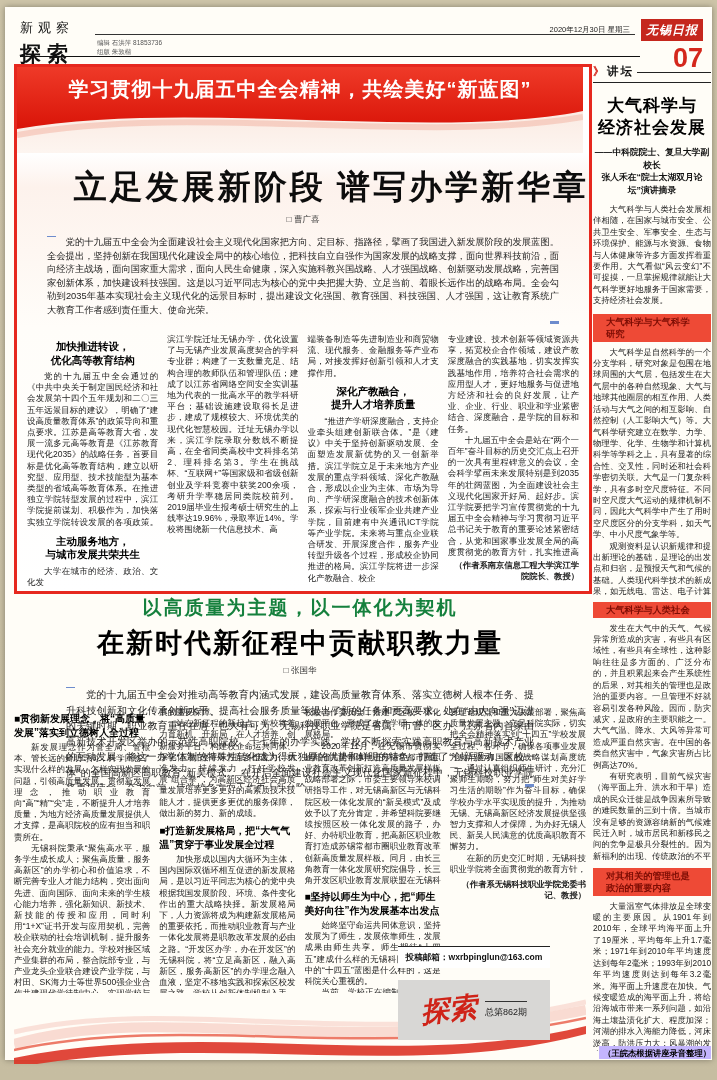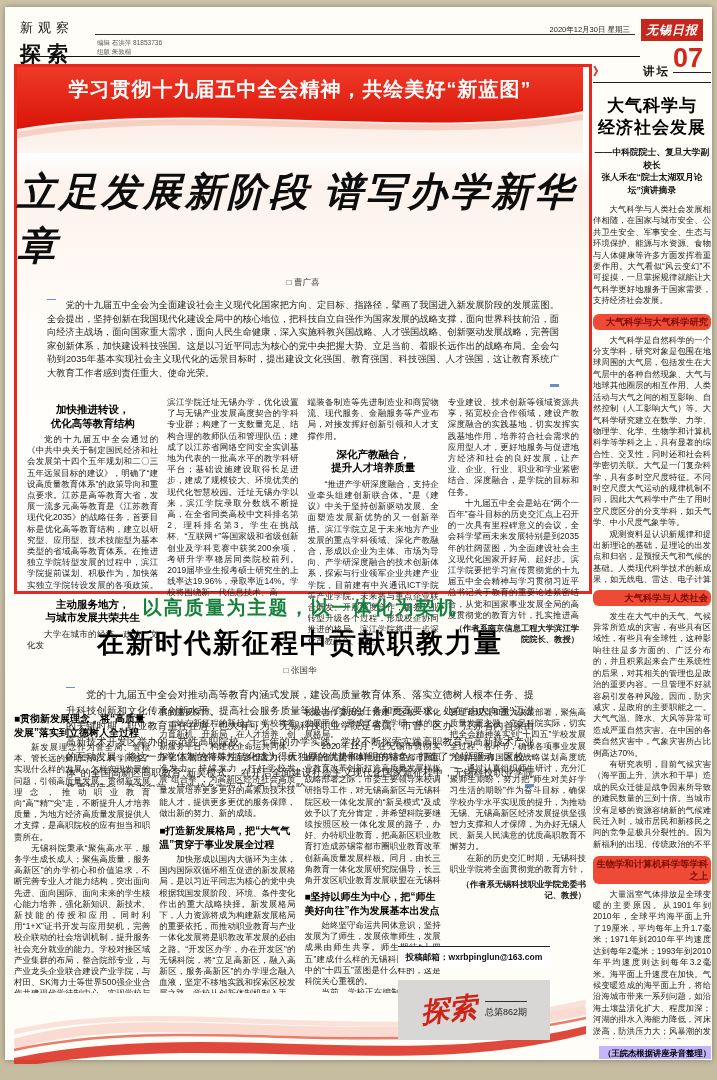--- a/index.html
+++ b/index.html
@@ -20,22 +20,22 @@
   .pageno{position:absolute;left:640px;top:36px;width:58px;text-align:right;color:#d4271c;
           font-size:27px;font-weight:bold;font-family:"Liberation Sans",sans-serif;}
   .hline2{position:absolute;left:15px;top:49px;width:620px;border-top:1.5px solid #111;}
   
   .leadbox{position:absolute;left:9px;top:57px;width:572px;height:524px;border:3px solid #e6281e;
            background:linear-gradient(#fff 0 86px,#fdf2ec 120px,#fffdf9 260px,#fff);}
   .bannerwrap{position:relative;width:566px;height:86px;background:linear-gradient(#f8e0d5,#fdf5f0);overflow:hidden;}
   .bannerwrap svg{position:absolute;left:0;top:0;width:100%;height:100%;}
   .bannertext{position:absolute;left:0;top:0;width:100%;height:46px;line-height:44px;text-align:center;
               color:#fff;font-size:20px;font-weight:bold;letter-spacing:1px;z-index:2;}
-  .leadhead{margin-top:12px;text-align:left;font-family:"Liberation Serif","DejaVu Serif",serif;
-            font-weight:bold;font-size:39px;letter-spacing:3px;color:#0d0d0d;font-style:italic;}
+  .leadhead{margin-top:12px;text-align:right;font-family:"Liberation Serif","DejaVu Serif",serif;
+            font-weight:bold;font-size:33px;letter-spacing:3px;color:#0d0d0d;}
   .byline{text-align:center;font-size:8.5px;color:#333;margin-top:4px;}
   .intro{position:relative;margin:10px 30px 0;height:88px;overflow:hidden;
          font-size:9.3px;line-height:13.5px;text-align:justify;color:#1c1c1c;}
   .intro .txt{text-indent:2em;}
   .c-tl{position:absolute;left:-16px;top:-4px;width:20px;height:20px;
         border-top:5px solid #6d8ccd;border-left:5px solid #5074bd;}
   .c-br{position:absolute;right:-16px;bottom:-2px;width:20px;height:20px;
         border-bottom:5px solid #6d8ccd;border-right:5px solid #5074bd;}
   .cols{display:flex;gap:9px;margin:10px 10px 0;}
   .col{flex:1;min-width:0;display:flex;flex-direction:column;font-size:8.5px;line-height:11.2px;
@@ -64,29 +64,29 @@
   .logobox{position:absolute;left:393px;top:973px;width:152px;height:60px;background:#d8d7d5;z-index:3;
            display:flex;align-items:center;justify-content:center;gap:8px;}
   .logotext{font-family:"Liberation Serif","DejaVu Serif",serif;font-style:italic;font-weight:bold;
             font-size:28px;color:#cf2318;transform:rotate(-6deg);}
   .issue{font-size:9px;color:#222;border-top:1.5px solid #333;padding-top:4px;}
   .swoosh{position:absolute;left:9px;top:985px;width:572px;height:72px;z-index:2;pointer-events:none;}
   
   .sidebar{position:absolute;left:588px;top:57px;width:118px;height:995px;}
   .tagrow{display:flex;align-items:center;gap:3px;border-bottom:1px solid #222;padding-bottom:3px;}
   .tagrow .chev{color:#d4271c;font-weight:bold;font-size:11px;}
-  .tagrow .tag{font-weight:bold;font-size:11.5px;letter-spacing:2px;color:#111;margin-left:36px;}
+  .tagrow .tag{font-weight:bold;font-size:11.5px;letter-spacing:2px;color:#111;}
   .tagrow .rule{flex:1;border-top:1px solid #222;margin-top:2px;}
   .sbtitle{text-align:center;font-size:17px;font-weight:bold;letter-spacing:1px;color:#000;
            line-height:22px;margin-top:12px;}
   .sbsub{font-size:8.8px;font-weight:bold;line-height:12.5px;margin-top:7px;color:#111;text-align:center;}
   .sbody{font-size:8.3px;line-height:11.4px;text-align:justify;color:#222;}
   .sbody p{margin:0;text-indent:2em;}
   .redhead{margin:7px auto 5px;background:#ee4a36;color:#7d0d04;font-weight:bold;font-size:9.3px;
-           line-height:12px;text-align:right;padding:2px 3px;border-radius:6px;}
+           line-height:12px;text-align:left;padding:2px 13px;}
   .sattr{position:absolute;right:0;bottom:0;background:#c4b5fd;font-weight:bold;font-size:8.3px;
          padding:2px 0 0 4px;}
 </style>
 </head>
 <body>
 
 <div class="sheet">
 
   <div class="brand">
     <div class="t1">新观察</div>
@@ -243,21 +243,21 @@
       <div class="redhead">大气科学与大气科学研究</div>
       <div class="clip" style="max-height:248px">
           <p>大气科学是自然科学的一个分支学科，研究对象是包围在地球周围的大气层，包括发生在大气层中的各种自然现象、大气与地球其他圈层的相互作用、人类活动与大气之间的相互影响、自然控制（人工影响大气）等。大气科学研究建立在数学、力学、物理学、化学、生物学和计算机科学等学科之上，具有显著的综合性、交叉性，同时还和社会科学密切关联。大气是一门复杂科学，具有多时空尺度特征。不同时空尺度大气运动的规律机制不同，因此大气科学中产生了用时空尺度区分的分支学科，如天气学、中小尺度气象学等。</p>
           <p>观测资料是认识新规律和提出新理论的基础，是理论的出发点和归宿，是预报天气和气候的基础。人类现代科学技术的新成果，如无线电、雷达、电子计算机与人造卫星，都在大气科学发展中具有重要的应用。对大气科学的研究分为理论研究和实验研究。在大气实验研究方面，也分为实验室实验、野外试验、数值模拟等多种方式，尤其是计算机模拟实验有其广泛的应用。</p>
         </div>
       <div class="redhead">大气科学与人类社会</div>
       <div class="clip" style="max-height:238px">
           <p>发生在大气中的天气、气候异常所造成的灾害，有些具有区域性，有些具有全球性，这种影响往往是多方面的、广泛分布的，并且积累起来会产生系统性的后果，对其相关的管理也是政治的重要内容。一旦管理不好就容易引发各种风险。因而，防灾减灾，是政府的主要职能之一。大气气温、降水、大风等异常可造成严重自然灾害。在中国的各类自然灾害中，气象灾害所占比例高达70%。</p>
           <p>有研究表明，目前气候灾害（海平面上升、洪水和干旱）造成的民众迁徙是战争因素所导致的难民数量的三到十倍。当城市没有足够的资源容纳新的气候难民迁入时，城市居民和新移民之间的竞争是极具分裂性的。因为新福利的出现、传统政治的不平衡，使地方和中央政府承受更大压力。在应对各种气候灾害尤其是干旱和洪涝的措施会影响地区、国家和城市之间的关系，甚至会造成国际争端。</p>
         </div>
-      <div class="redhead">生物学和计算机科学等学科之上</div>
+      <div class="redhead">对其相关的管理也是政治的重要内容</div>
       <div class="clip" style="max-height:150px">
           <p>大量温室气体排放是全球变暖的主要原因。从1901年到2010年，全球平均海平面上升了19厘米，平均每年上升1.7毫米；1971年到2010年平均速度达到每年2毫米；1993年到2010年平均速度则达到每年3.2毫米。海平面上升速度在加快。气候变暖造成的海平面上升，将给沿海城市带来一系列问题，如沿海土壤盐渍化扩大、程度加深；河湖的排水入海能力降低，河床淤高，防洪压力大；风暴潮的发生频率增大，危害性加剧。</p>
         </div>
     </div>
     <div class="sattr">（王皖杰根据讲座录音整理）</div>
   </div>
 
 </div>
 
 </body></html>

